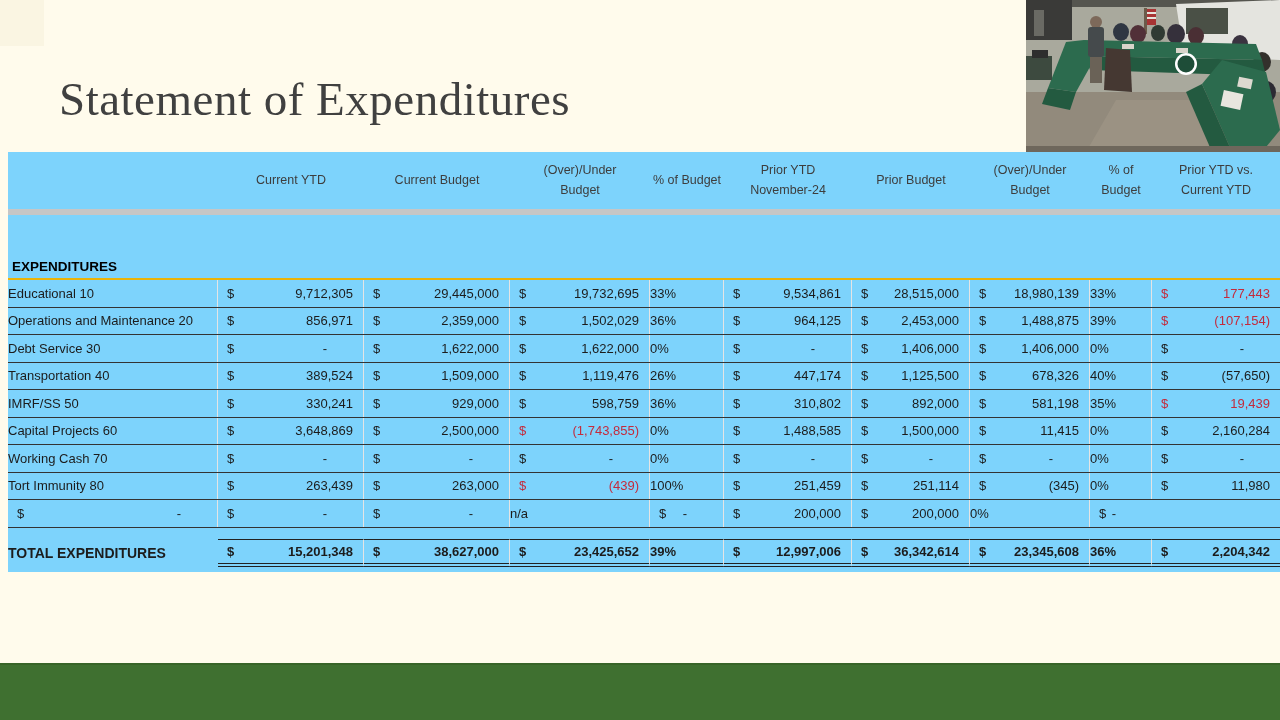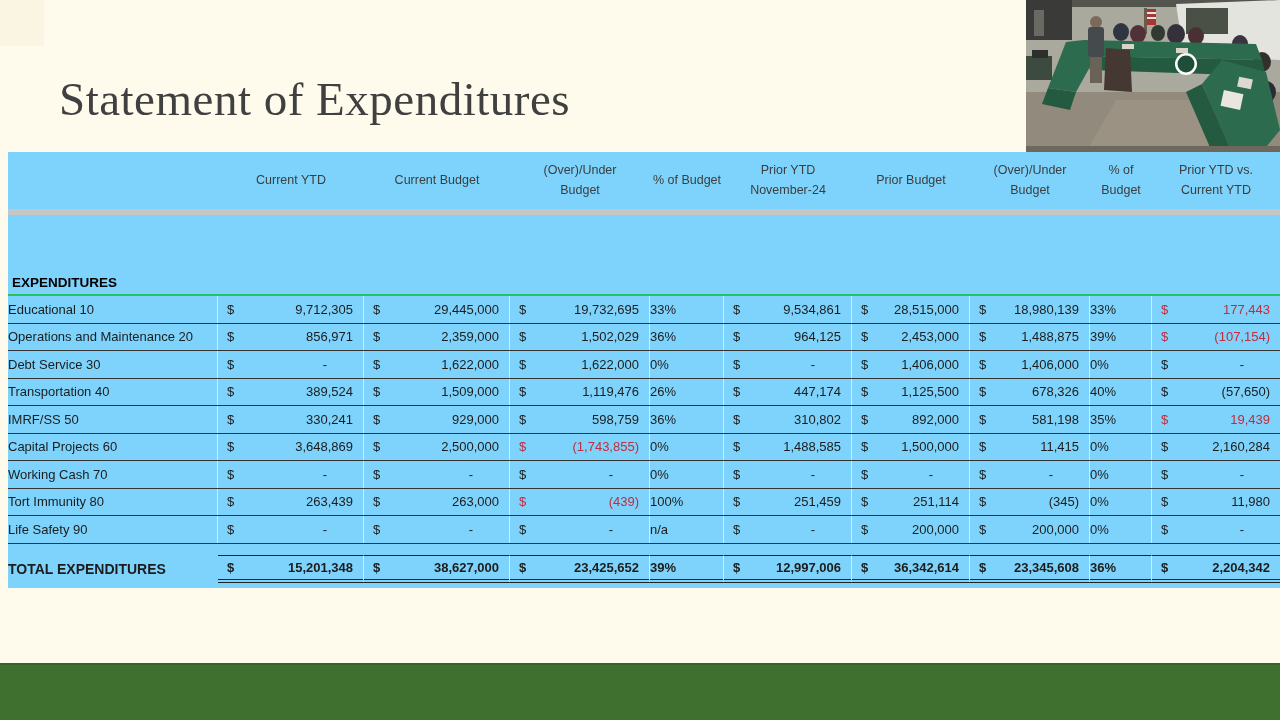--- a/index.html
+++ b/index.html
@@ -30,22 +30,22 @@
     display:grid;
     grid-template-columns:210px 146px 146px 140px 74px 128px 118px 120px 62px 128px;
   }
   .thead { height:55px; }
   .hcell {
     display:flex; flex-direction:column; justify-content:center; align-items:center;
     font-size:12.5px; color:#3d3d3d; line-height:1.6; text-align:center;
   }
   .grayband { height:6px; background:#c6c6c6; margin-top:2px; }
   .section {
-    margin-top:60px; font-weight:bold; font-size:13.5px; color:#000;
-    padding-left:4px; padding-bottom:4px; border-bottom:2px solid #22c55e;
+    margin-top:44px; font-weight:bold; font-size:13.5px; color:#000;
+    padding-left:4px; padding-bottom:4px; border-bottom:2px solid #eab308;
   }
   .row { height:26.5px; border-bottom:1.4px solid #333; }
   .cell { border-right:1px solid #e4e4e4; overflow:hidden; }
   .grid .cell:last-child { border-right:none; }
   .label {
     display:flex; align-items:center; 
     font-size:13px; color:#1c1c1c; white-space:nowrap;
   }
   .money {
     display:flex; justify-content:space-between; align-items:center;
@@ -463,21 +463,20 @@
         </div>
         <div class="cell pct">
           <div class="val">0%</div>
         </div>
         <div class="cell money">
           <div class="dollar">$</div>
           <div class="val">11,980</div>
         </div>
       </div>
       <div class="row grid">
-        <div class="cell label">Life Safety 90</div>
         <div class="cell money">
           <div class="dollar">$</div>
           <div class="val dash">-</div>
         </div>
         <div class="cell money">
           <div class="dollar">$</div>
           <div class="val dash">-</div>
         </div>
         <div class="cell money">
           <div class="dollar">$</div>

